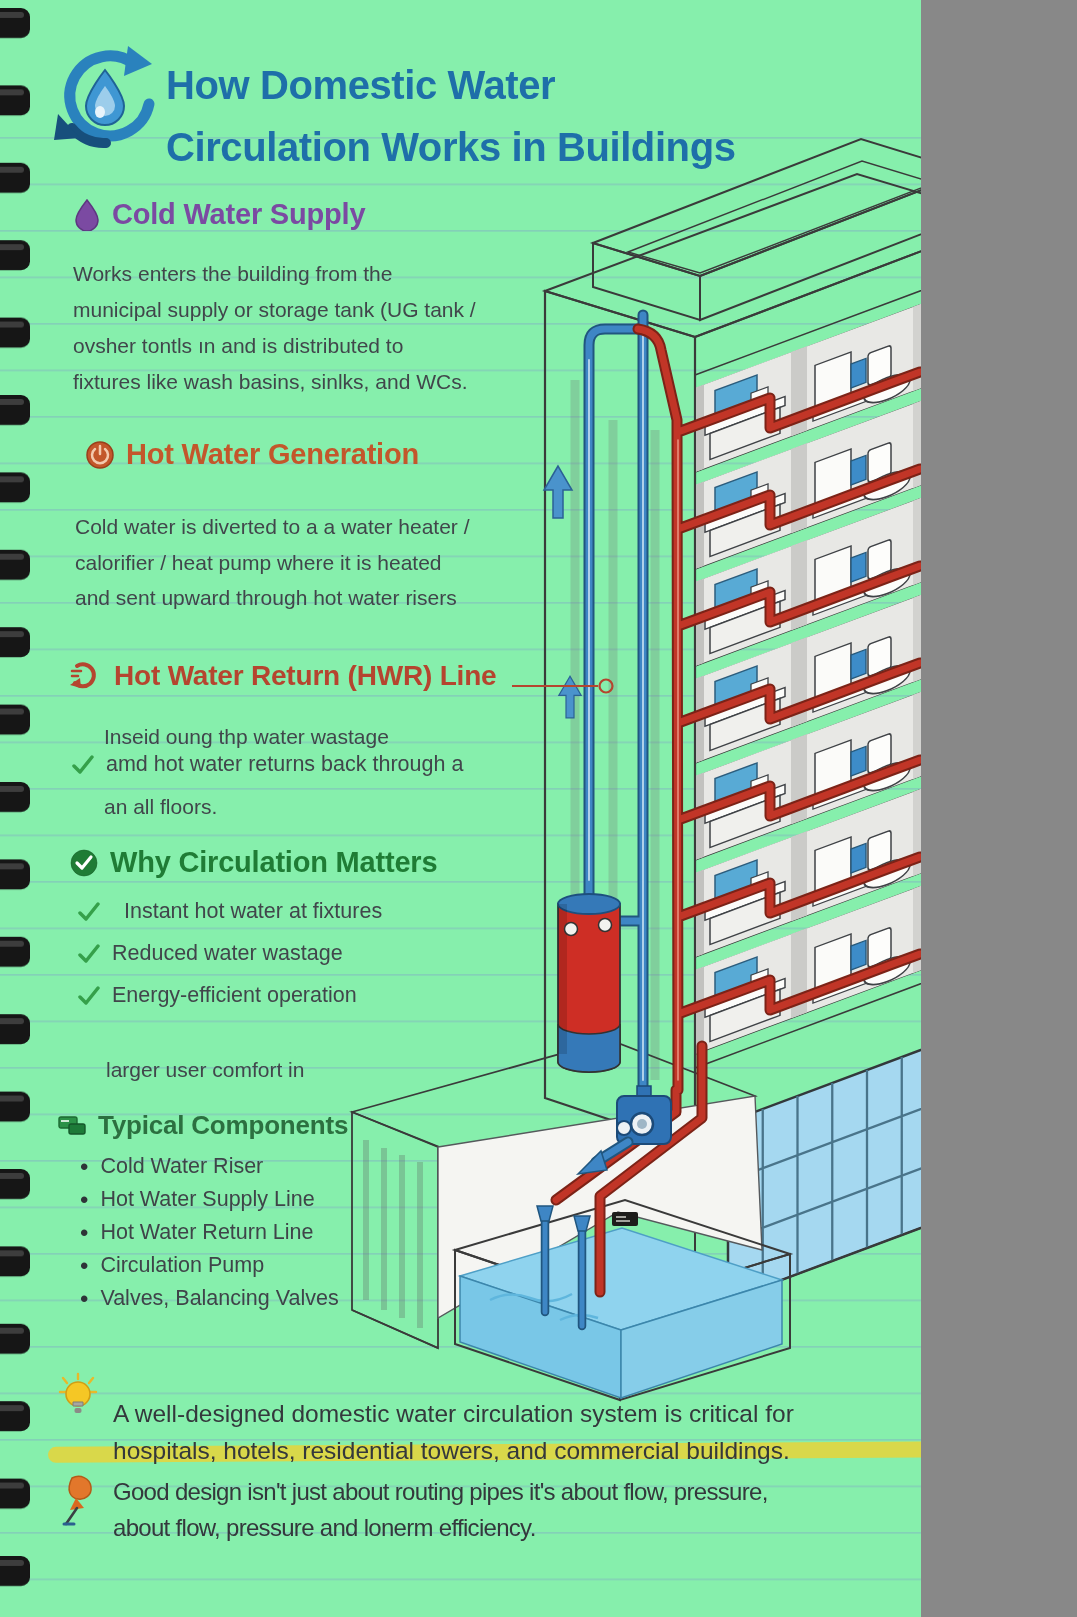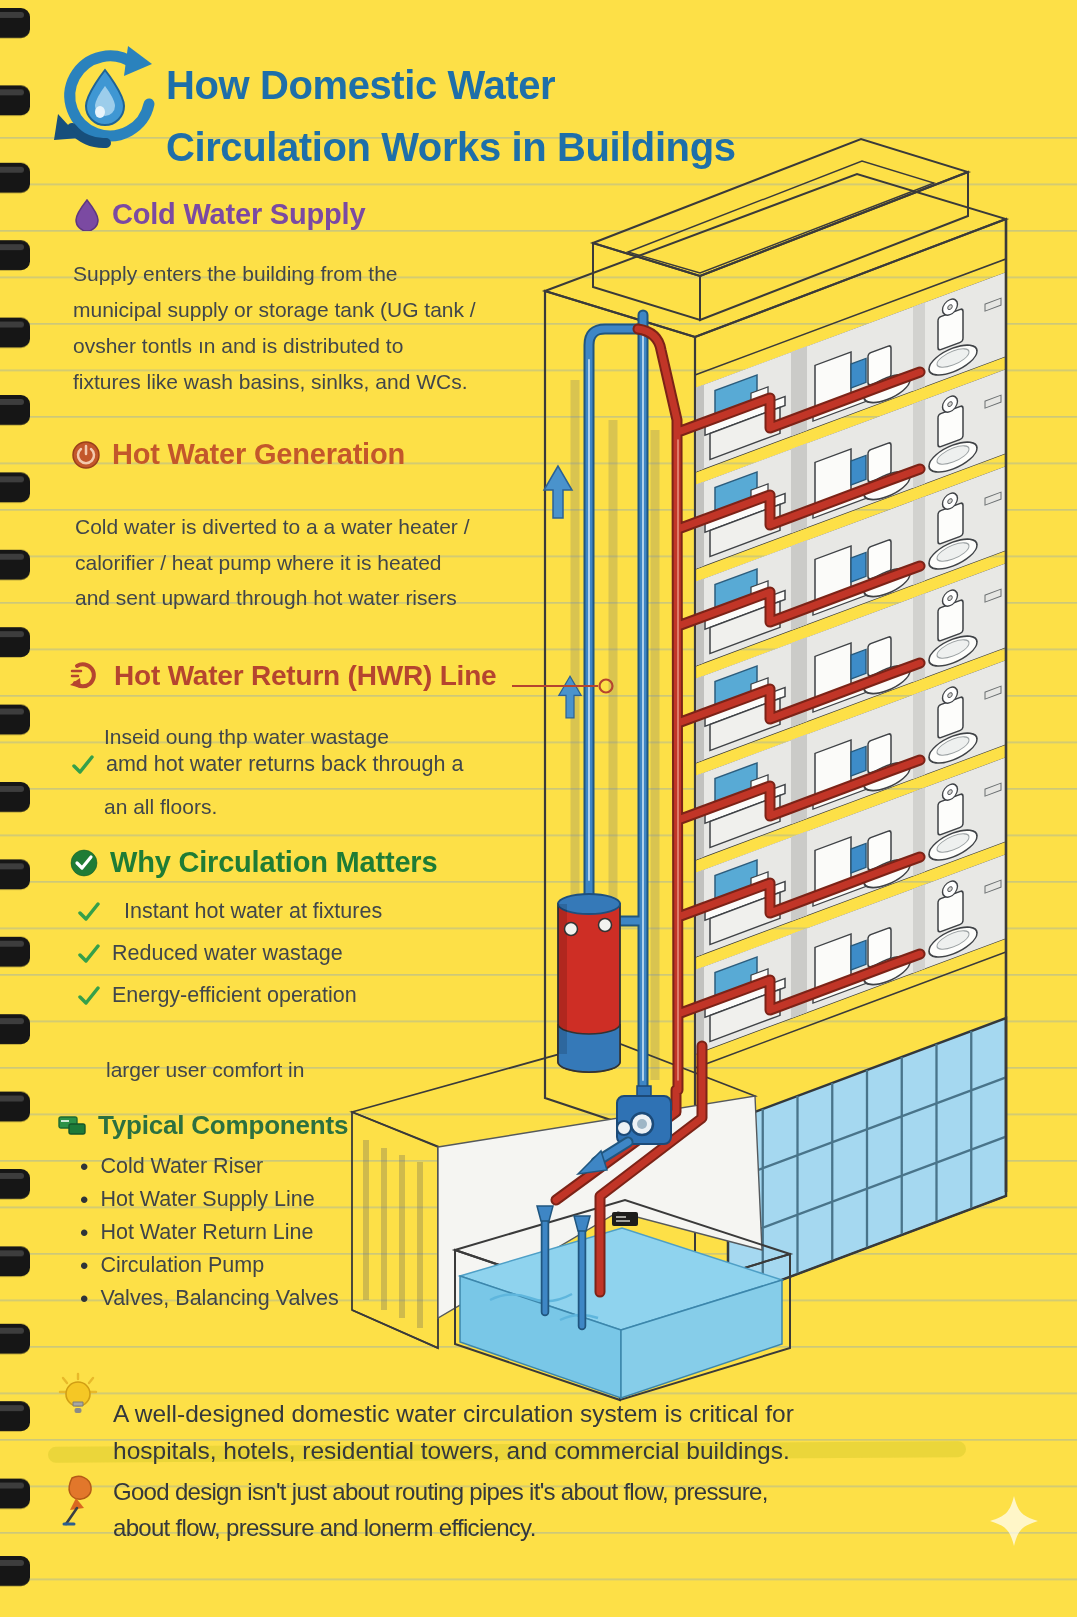--- a/index.html
+++ b/index.html
@@ -1,18 +1,18 @@
 <!DOCTYPE html>
 <html><head>
 <meta charset="utf-8">
 <style>
   html,body{margin:0;padding:0;background:#888;}
   .page{
-    position:relative; width:1077px; height:1617px; overflow:hidden;
-    background:#fde047;
+    position:relative; width:921px; height:1617px; overflow:hidden;
+    background:#86efac;
     font-family:"Liberation Sans","DejaVu Sans",sans-serif;
     color:#3b4045;
   }
   .bg{position:absolute;left:0;top:0;z-index:0;}
   .txt{position:absolute;z-index:3;white-space:nowrap;}
   .title{font-size:40px;font-weight:bold;color:#1e6fa9;line-height:62px;letter-spacing:-0.4px;}
   .shead{display:flex;align-items:center;gap:12px;font-weight:bold;}
   .shead .ht{font-size:29px;letter-spacing:-0.2px;}
   .body-lines{font-size:21px;line-height:36px;color:#41464b;}
   .crow{display:flex;align-items:center;gap:12px;font-size:21.5px;color:#41464b;}
@@ -226,27 +226,27 @@
     <div>Circulation Works in Buildings</div>
   </div>
 
   <div class="txt shead" style="left:74px;top:198px;">
     <svg width="26" height="32" viewBox="0 0 26 32">
       <path d="M13,1 C13,1 2,15 2,21 a11,11 0 0 0 22,0 C24,15 13,1 13,1 Z" fill="#7b4aa2" stroke="#5e3680" stroke-width="1.5"></path>
     </svg>
     <span class="ht" style="color:#7b4aa2;">Cold Water Supply</span>
   </div>
   <div class="txt body-lines" style="left:73px;top:256px;">
-    <div>Supply enters the building from  the</div>
+    <div>Works enters the building from  the</div>
     <div>municipal supply or storage tank (UG tank /</div>
     <div>ovsher tontls ın and is distributed to</div>
     <div>fixtures like wash basins, sinlks, and WCs.</div>
   </div>
 
-  <div class="txt shead" style="left:72px;top:438px;justify-content:center;">
+  <div class="txt shead" style="left:86px;top:438px;justify-content:center;">
     <svg width="28" height="28" viewBox="0 0 28 28">
       <circle cx="14" cy="14" r="13" fill="#c3572b" stroke="#9a3f1c" stroke-width="1.5"></circle>
       <path d="M14,5 V13 M9,8 a8,8 0 1 0 10,0" stroke="#f3c9ae" stroke-width="2.5" fill="none" stroke-linecap="round"></path>
     </svg>
     <span class="ht" style="color:#c3572b;">Hot Water Generation</span>
   </div>
   <div class="txt body-lines" style="left:75px;top:509px;line-height:35.5px;">
     <div>Cold water is diverted to a a water heater /</div>
     <div>calorifier / heat pump where it is heated</div>
     <div>and sent upward through hot water risers</div>

